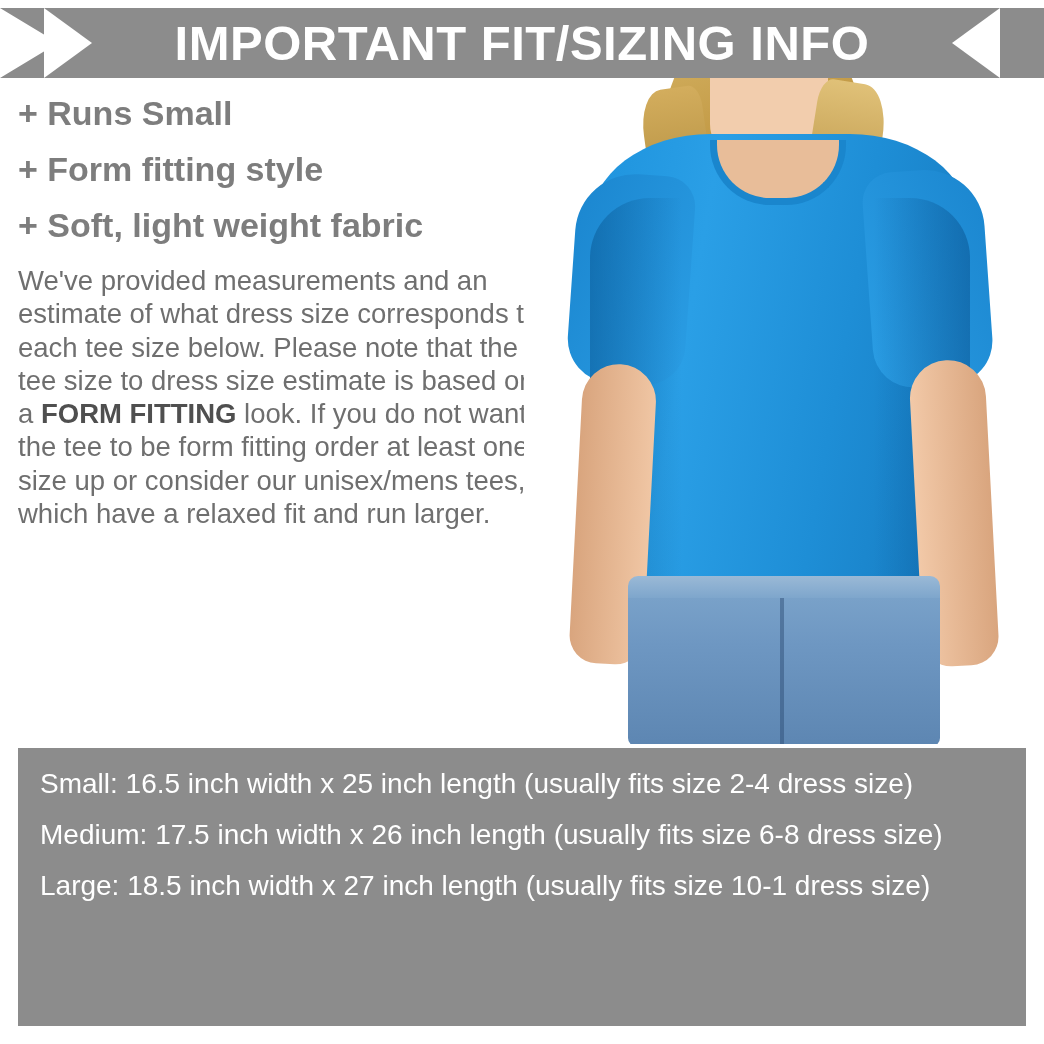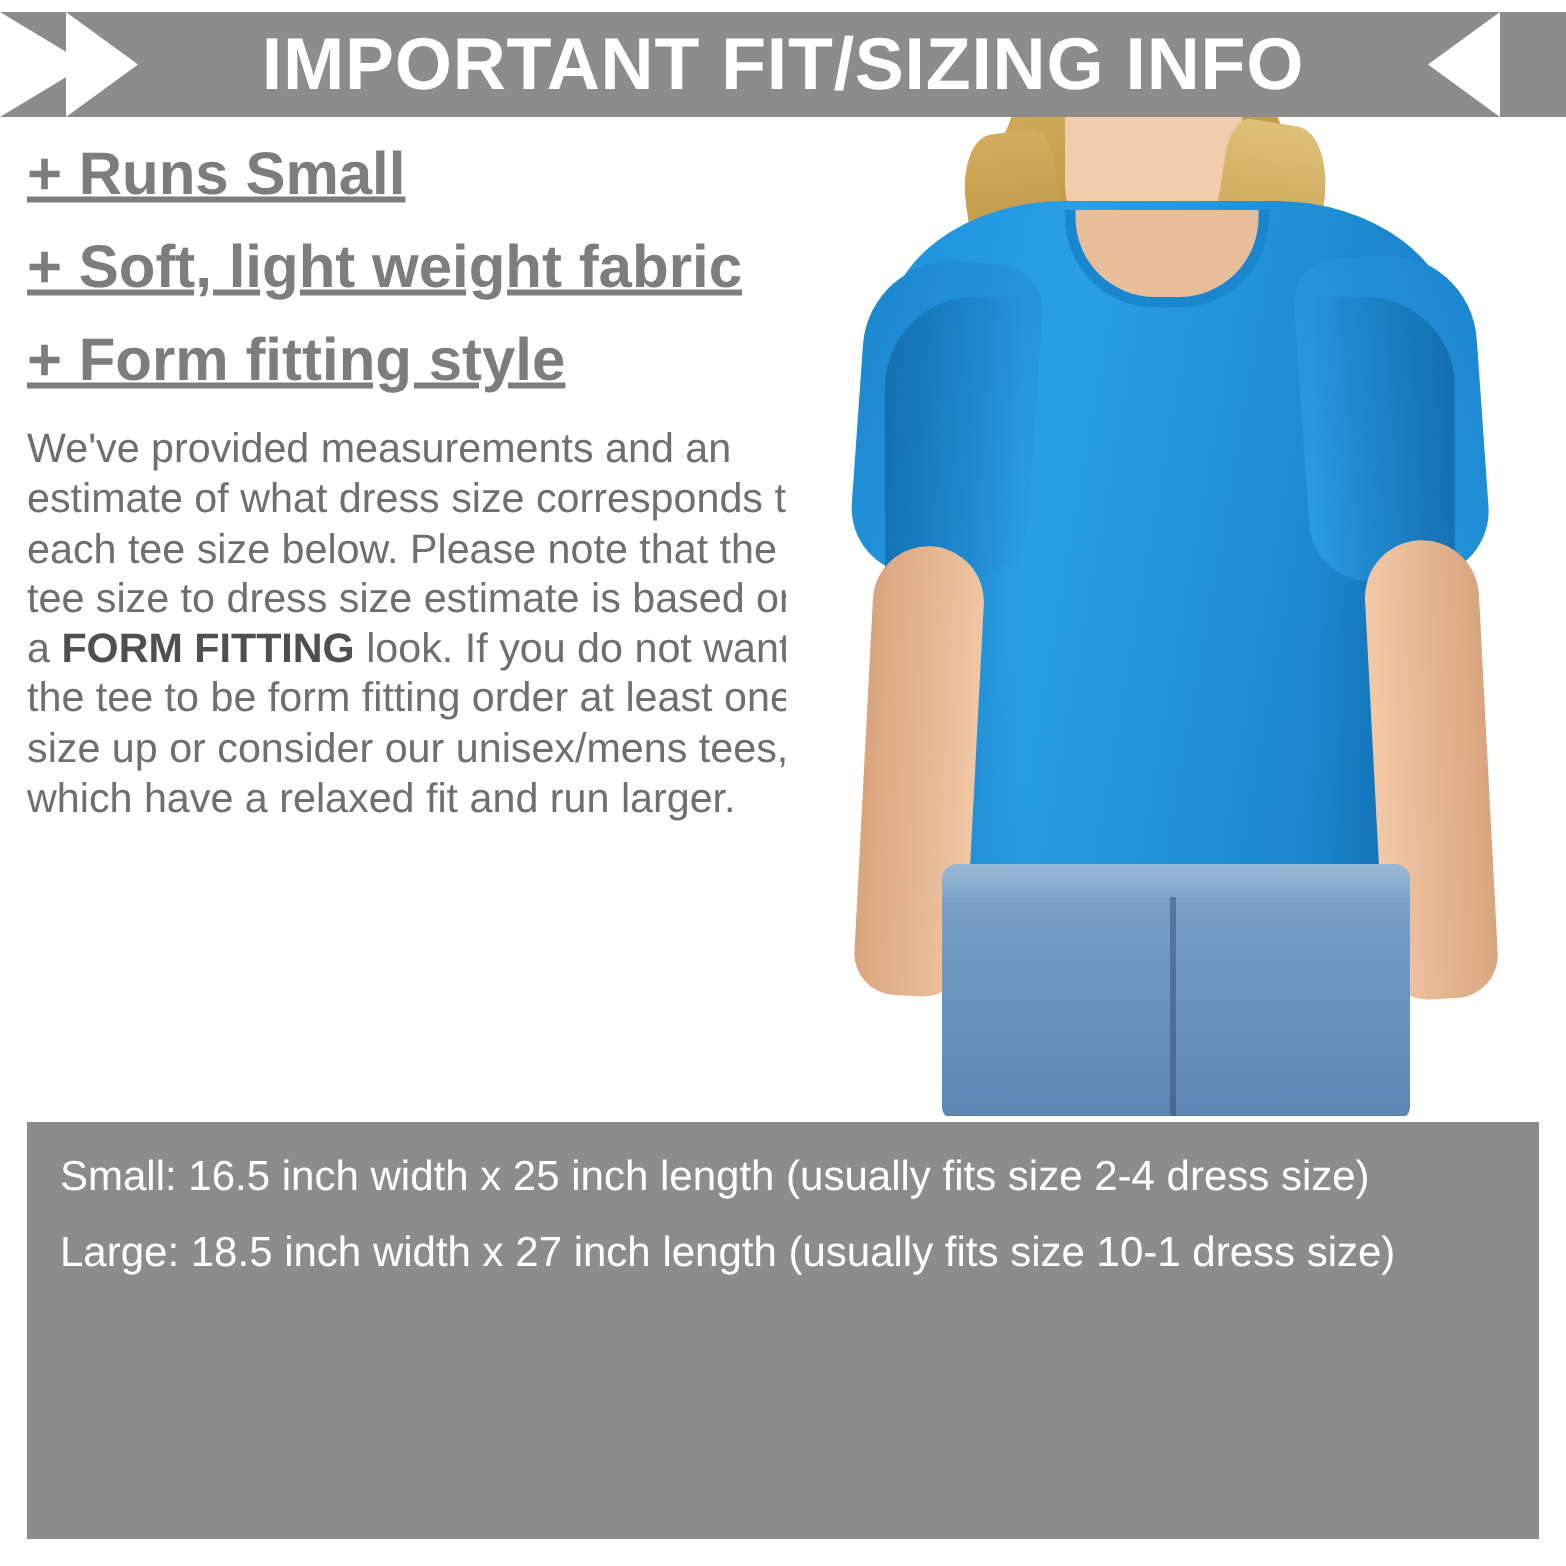--- a/index.html
+++ b/index.html
@@ -77,25 +77,24 @@
   
   #left-col {
     position: absolute;
     left: 18px;
     top: 92px;
     width: 545px;
   }
   .bullet {
     color: #7d7d7d;
     font-weight: bold;
-    font-size: 40px;
+    font-size: 34px;
     line-height: 1.0;
     margin-bottom: 22px;
     white-space: nowrap;
-    text-decoration: underline;
   }
   #bullet-1 { margin-top: 4px; }
   #paragraph {
     color: #6f6f6f;
     font-size: 27.5px;
     line-height: 1.21;
     margin-top: 14px;
     width: 530px;
   }
   #paragraph b {
@@ -301,22 +300,22 @@
 
   <div id="banner">
     <div class="ribbon"></div>
     <div class="arrow-left"></div>
     <div class="arrow-right"></div>
     <div id="banner-title">IMPORTANT FIT/SIZING INFO</div>
   </div>
 
   <div id="left-col">
     <div class="bullet" id="bullet-1">+ Runs Small</div>
+    <div class="bullet" id="bullet-3">+ Form fitting style</div>
     <div class="bullet" id="bullet-2">+ Soft, light weight fabric</div>
-    <div class="bullet" id="bullet-3">+ Form fitting style</div>
     <div id="paragraph"><span>We've provided measurements and an estimate of what dress size corresponds to each tee size below. Please note that the tee size to dress size estimate is based on a </span><b>FORM FITTING</b><span> look. If you do not want the tee to be form fitting order at least one size up or consider our unisex/mens tees, which have a relaxed fit and run larger.</span></div>
   </div>
 
   <div id="photo">
     <div class="bg"></div>
     <div class="hair"></div>
     <div class="chin"></div>
     <div class="neck"></div>
     <div class="hair-left"></div>
     <div class="hair-right"></div>
@@ -328,16 +327,17 @@
     <div class="collar"></div>
     <div class="arm-l"></div>
     <div class="arm-r"></div>
     <div class="jeans"></div>
     <div class="jeans-band"></div>
     <div class="jeans-seam"></div>
   </div>
 
   <div id="sizes">
     <div class="size-row">Small: 16.5 inch width x 25 inch length  (usually fits size 2-4 dress size)</div>
+    <div class="size-row">Medium: 17.5 inch width x 26 inch length  (usually fits size 6-8 dress size)</div>
     <div class="size-row">Large: 18.5 inch width x 27 inch length  (usually fits size 10-1 dress size)</div>
   </div>
 
 </div>
 
 </body></html>

